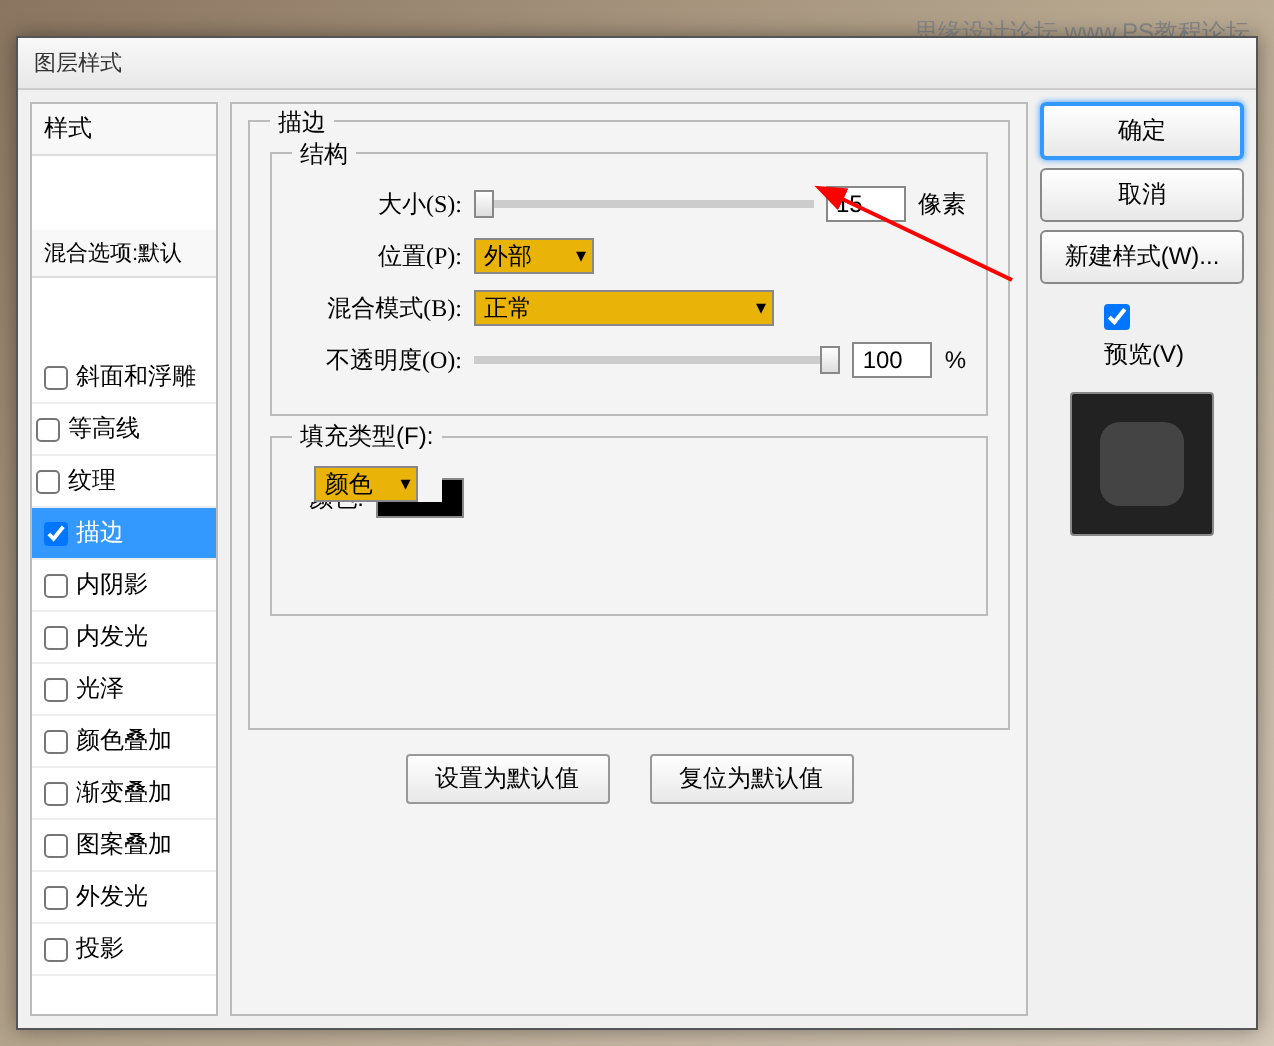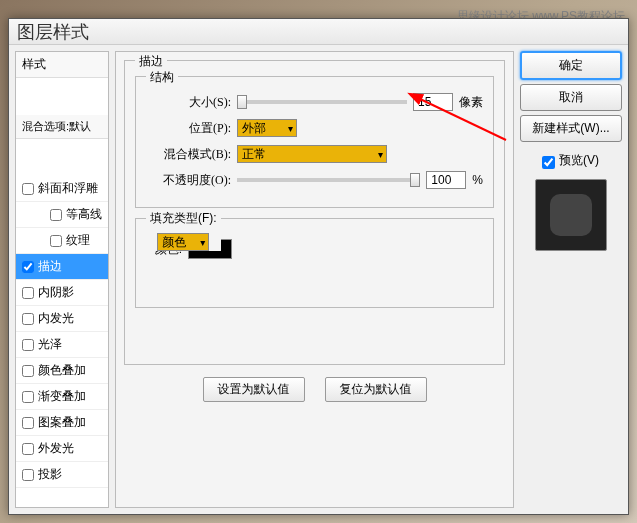--- a/index.html
+++ b/index.html
@@ -1,27 +1,27 @@
 <!DOCTYPE html>
 <html><head>
   <meta charset="utf-8">
   <style>
     * { box-sizing: border-box; margin: 0; padding: 0; font-family: "Microsoft YaHei", SimSun, sans-serif; font-size: 12px; }
     body { background: linear-gradient(135deg, #8a7560 0%, #b8a890 50%, #d4c8b8 100%); width: 637px; height: 523px; position: relative; }
     .watermark { position: absolute; top: 8px; right: 12px; color: #888; font-size: 11px; text-align: right; }
     .watermark .line2 { font-size: 10px; color: #999; }
     .dialog { position: absolute; top: 18px; left: 8px; width: 621px; height: 497px; background: #f0f0f0; border: 1px solid #555; box-shadow: 0 0 10px rgba(0,0,0,0.4); }
     .titlebar { height: 26px; background: linear-gradient(#f8f8f8, #e8e8e8); border-bottom: 1px solid #ccc; display: flex; align-items: center; padding-left: 8px; }
-    .titlebar-text { font-size: 18px; color: #333; }
+    .titlebar-text { font-size: 11px; color: #333; }
     .body { display: flex; padding: 6px; gap: 6px; height: calc(100% - 26px); }
     .styles-panel { width: 94px; border: 1px solid #bbb; background: #fff; display: flex; flex-direction: column; gap: 37px; }
     .styles-header { padding: 4px 6px; border-bottom: 1px solid #ddd; background: #f8f8f8; }
     .styles-blend { padding: 4px 6px; border-bottom: 1px solid #ddd; background: #f8f8f8; font-size: 11px; }
     .style-item { padding: 4px 6px; border-bottom: 1px solid #eee; display: flex; align-items: center; gap: 4px; cursor: pointer; }
-    .style-item.indent { padding-left: 34px; }
+    .style-item.indent { padding-left: 2px; }
     .style-item.selected { background: #3399ff; color: #fff; }
     .style-item input[type="checkbox"] { width: 12px; height: 12px; }
     .main-panel { flex: 1; border: 1px solid #bbb; background: #f4f4f4; padding: 8px; position: relative; }
     .fieldset { border: 1px solid #bbb; padding: 10px 10px 6px 10px; margin-bottom: 8px; background: #f4f4f4; }
     .fieldset-title { position: relative; top: -18px; background: #f4f4f4; display: inline-block; padding: 0 4px; margin-bottom: -10px; }
     .fieldset-inner { margin-top: -10px; }
     .fieldset2 { border: 1px solid #bbb; padding: 10px; background: #f4f4f4; min-height: 150px; position: relative; }
     .row { display: flex; align-items: center; margin-bottom: 8px; gap: 6px; }
     .row-label { width: 85px; text-align: right; font-family: Liberation Serif, serif; }
     .slider { flex: 1; height: 4px; background: #ccc; position: relative; }
@@ -29,21 +29,21 @@
     .slider-thumb.end { left: calc(100% - 10px); }
     .num-input { width: 40px; height: 18px; border: 1px solid #888; background: #fff; padding: 0 4px; text-align: left; }
     .select { border: 1px solid #888; background: #eab308; padding: 1px 16px 1px 4px; height: 18px; position: relative; display: inline-flex; align-items: center; }
     .select::after { content: "▾"; position: absolute; right: 3px; font-size: 10px; }
     .color-swatch { width: 44px; height: 20px; background: #000; border: 1px solid #888; }
     .button-row { display: flex; justify-content: center; gap: 20px; margin-top: 12px; }
     .btn { background: linear-gradient(#fff,#e8e8e8); border: 1px solid #999; padding: 3px 14px; border-radius: 2px; cursor: pointer; }
     .right-panel { width: 102px; display: flex; flex-direction: column; gap: 4px; }
     .rbtn { background: linear-gradient(#fff,#e8e8e8); border: 1px solid #888; border-radius: 3px; padding: 4px 0; text-align: center; cursor: pointer; width: 100%; }
     .rbtn.primary { border: 2px solid #3399ff; box-shadow: 0 0 3px #3399ff; }
-    .preview-check { display: flex; align-items: flex-end; gap: 4px; margin-top: 6px; margin-left: 22px; }
+    .preview-check { display: flex; align-items: flex-start; gap: 4px; margin-top: 6px; margin-left: 32px; flex-direction: column; }
     .preview-box { width: 72px; height: 72px; background: #222; border: 1px solid #888; margin: 6px auto 0 auto; display: flex; align-items: center; justify-content: center; border-radius: 2px; }
     .preview-inner { width: 42px; height: 42px; background: #444; border-radius: 10px; }
     .arrow { position: absolute; pointer-events: none; }
     .sub-fieldset-title { position: absolute; top: -8px; left: 10px; background: #f4f4f4; padding: 0 4px; }
   </style>
 </head>
 <body>
 
 <div class="watermark">
   <div>思缘设计论坛 www.PS教程论坛</div>

